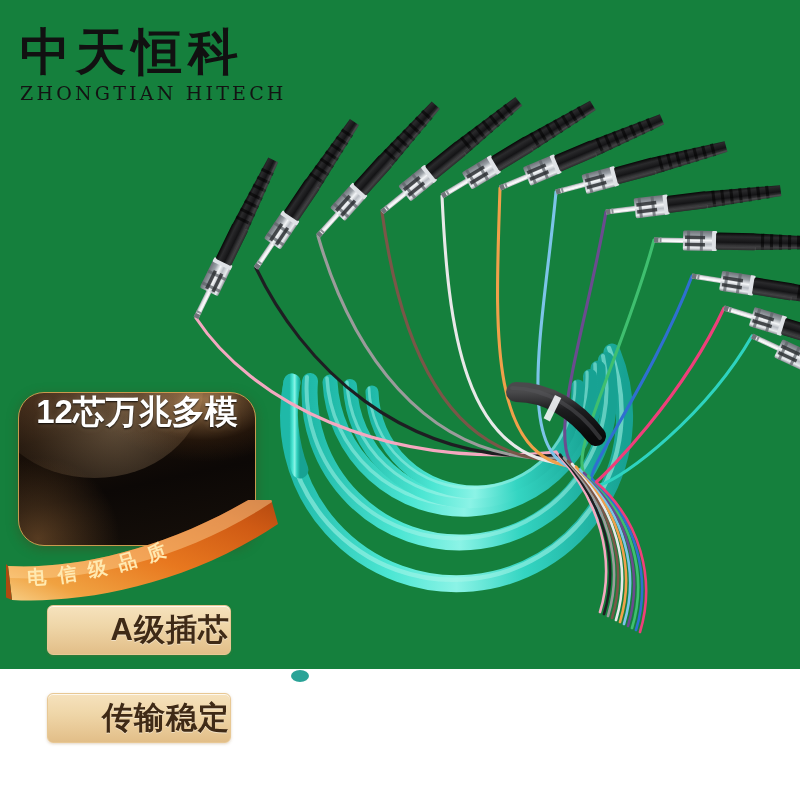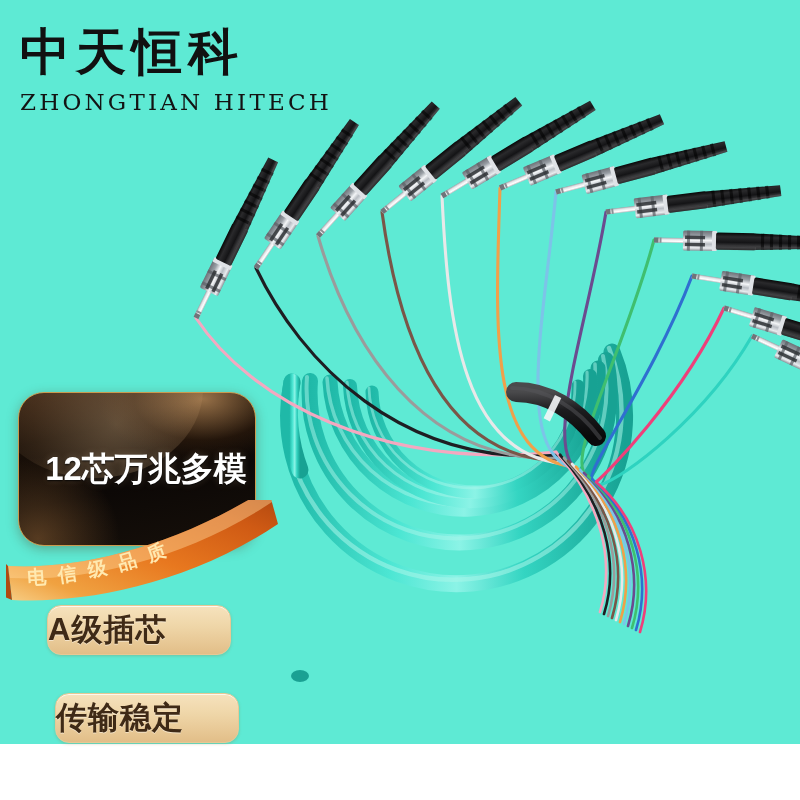--- a/index.html
+++ b/index.html
@@ -1,63 +1,63 @@
 <!DOCTYPE html>
 <html><head>
 <meta charset="utf-8">
 <style>
   html,body{margin:0;padding:0;}
   body{width:800px;height:800px;background:#ffffff;overflow:hidden;
        font-family:"Liberation Sans","DejaVu Sans",sans-serif;position:relative;}
-  #stage{position:absolute;inset:0;width:800px;height:744px;background:#5eead4;}
+  #stage{position:absolute;inset:0;width:800px;height:669px;background:#15803d;}
 
   
   #brand{position:absolute;left:20px;top:26px;}
   #brand .cn{font-family:"DejaVu Serif","Liberation Serif",serif;
         font-size:50px;letter-spacing:6px;color:#111;line-height:1.05;font-weight:700;
         white-space:nowrap;}
   #brand .en{font-family:"DejaVu Serif","Liberation Serif",serif;
-        font-size:23px;letter-spacing:3.2px;color:#131313;margin-top:10px;white-space:nowrap;}
+        font-size:19px;letter-spacing:3.2px;color:#131313;margin-top:3px;white-space:nowrap;}
 
   
   #art{position:absolute;left:0;top:0;width:800px;height:800px;}
 
   
   #badge{position:absolute;left:18px;top:392px;width:236px;height:152px;
      border-radius:26px;overflow:hidden;
      border:1.5px solid #c99a4e;
      background:
        radial-gradient(ellipse 150px 90px at 78% 4%, rgba(225,170,110,.62) 0%, rgba(120,70,30,.16) 46%, rgba(0,0,0,0) 70%),
        radial-gradient(ellipse 120px 120px at 8% 96%, rgba(190,130,70,.40) 0%, rgba(0,0,0,0) 68%),
        linear-gradient(168deg,#3a2414 0%,#1a1008 26%,#0c0806 58%,#17100a 100%);
      box-shadow:0 3px 12px rgba(80,50,20,.35);}
   #badge .gloss{position:absolute;left:-14%;top:-62%;width:92%;height:118%;
      border-radius:50%;
      background:radial-gradient(ellipse at 60% 70%, rgba(255,215,165,.30) 0%, rgba(255,200,140,.10) 45%, rgba(0,0,0,0) 72%);
      pointer-events:none;}
   #badge .lines{position:absolute;left:0;top:0;width:100%;height:100%;
-     display:flex;flex-direction:column;justify-content:center;align-items:center;gap:16px;margin-left:9px;}
+     display:flex;flex-direction:column;justify-content:space-between;align-items:center;gap:16px;}
   #badge .l{color:#fff;font-size:33px;font-weight:700;letter-spacing:0px;
      line-height:1.18;white-space:nowrap;
      text-shadow:0 1px 2px rgba(0,0,0,.85),0 0 7px rgba(255,225,180,.22);}
 
   
   #ribbon{position:absolute;left:6px;top:500px;width:272px;height:110px;pointer-events:none;}
 
   
-  .pill{position:absolute;left:47px;width:182px;height:48px;border-radius:14px;
-     display:flex;align-items:center;justify-content:flex-start;
+  .pill{position:absolute;left:47px;width:182px;height:48px;border-radius:6px;
+     display:flex;align-items:center;justify-content:flex-end;
      background:linear-gradient(180deg,#f6e2bd 0%,#efd6a8 42%,#e2be88 100%);
      border:1px solid #e8c894;
      box-shadow:0 1px 3px rgba(150,105,45,.28), inset 0 1px 0 rgba(255,255,255,.75);}
   .pill span{font-size:31px;font-weight:700;color:#3f2a16;letter-spacing:1px;
      white-space:nowrap;text-shadow:0 1px 0 rgba(255,255,255,.45);}
   #pill0{top:605px;}
   #pill1{top:670px;}
-  #pill2{top:693px;margin-left:8px;}
+  #pill2{top:693px;}
 </style>
 </head>
 <body>
 
 <div id="stage">
 
   <div id="brand">
     <div class="cn">中天恒科</div>
     <div class="en">ZHONGTIAN  HITECH</div>
   </div>

